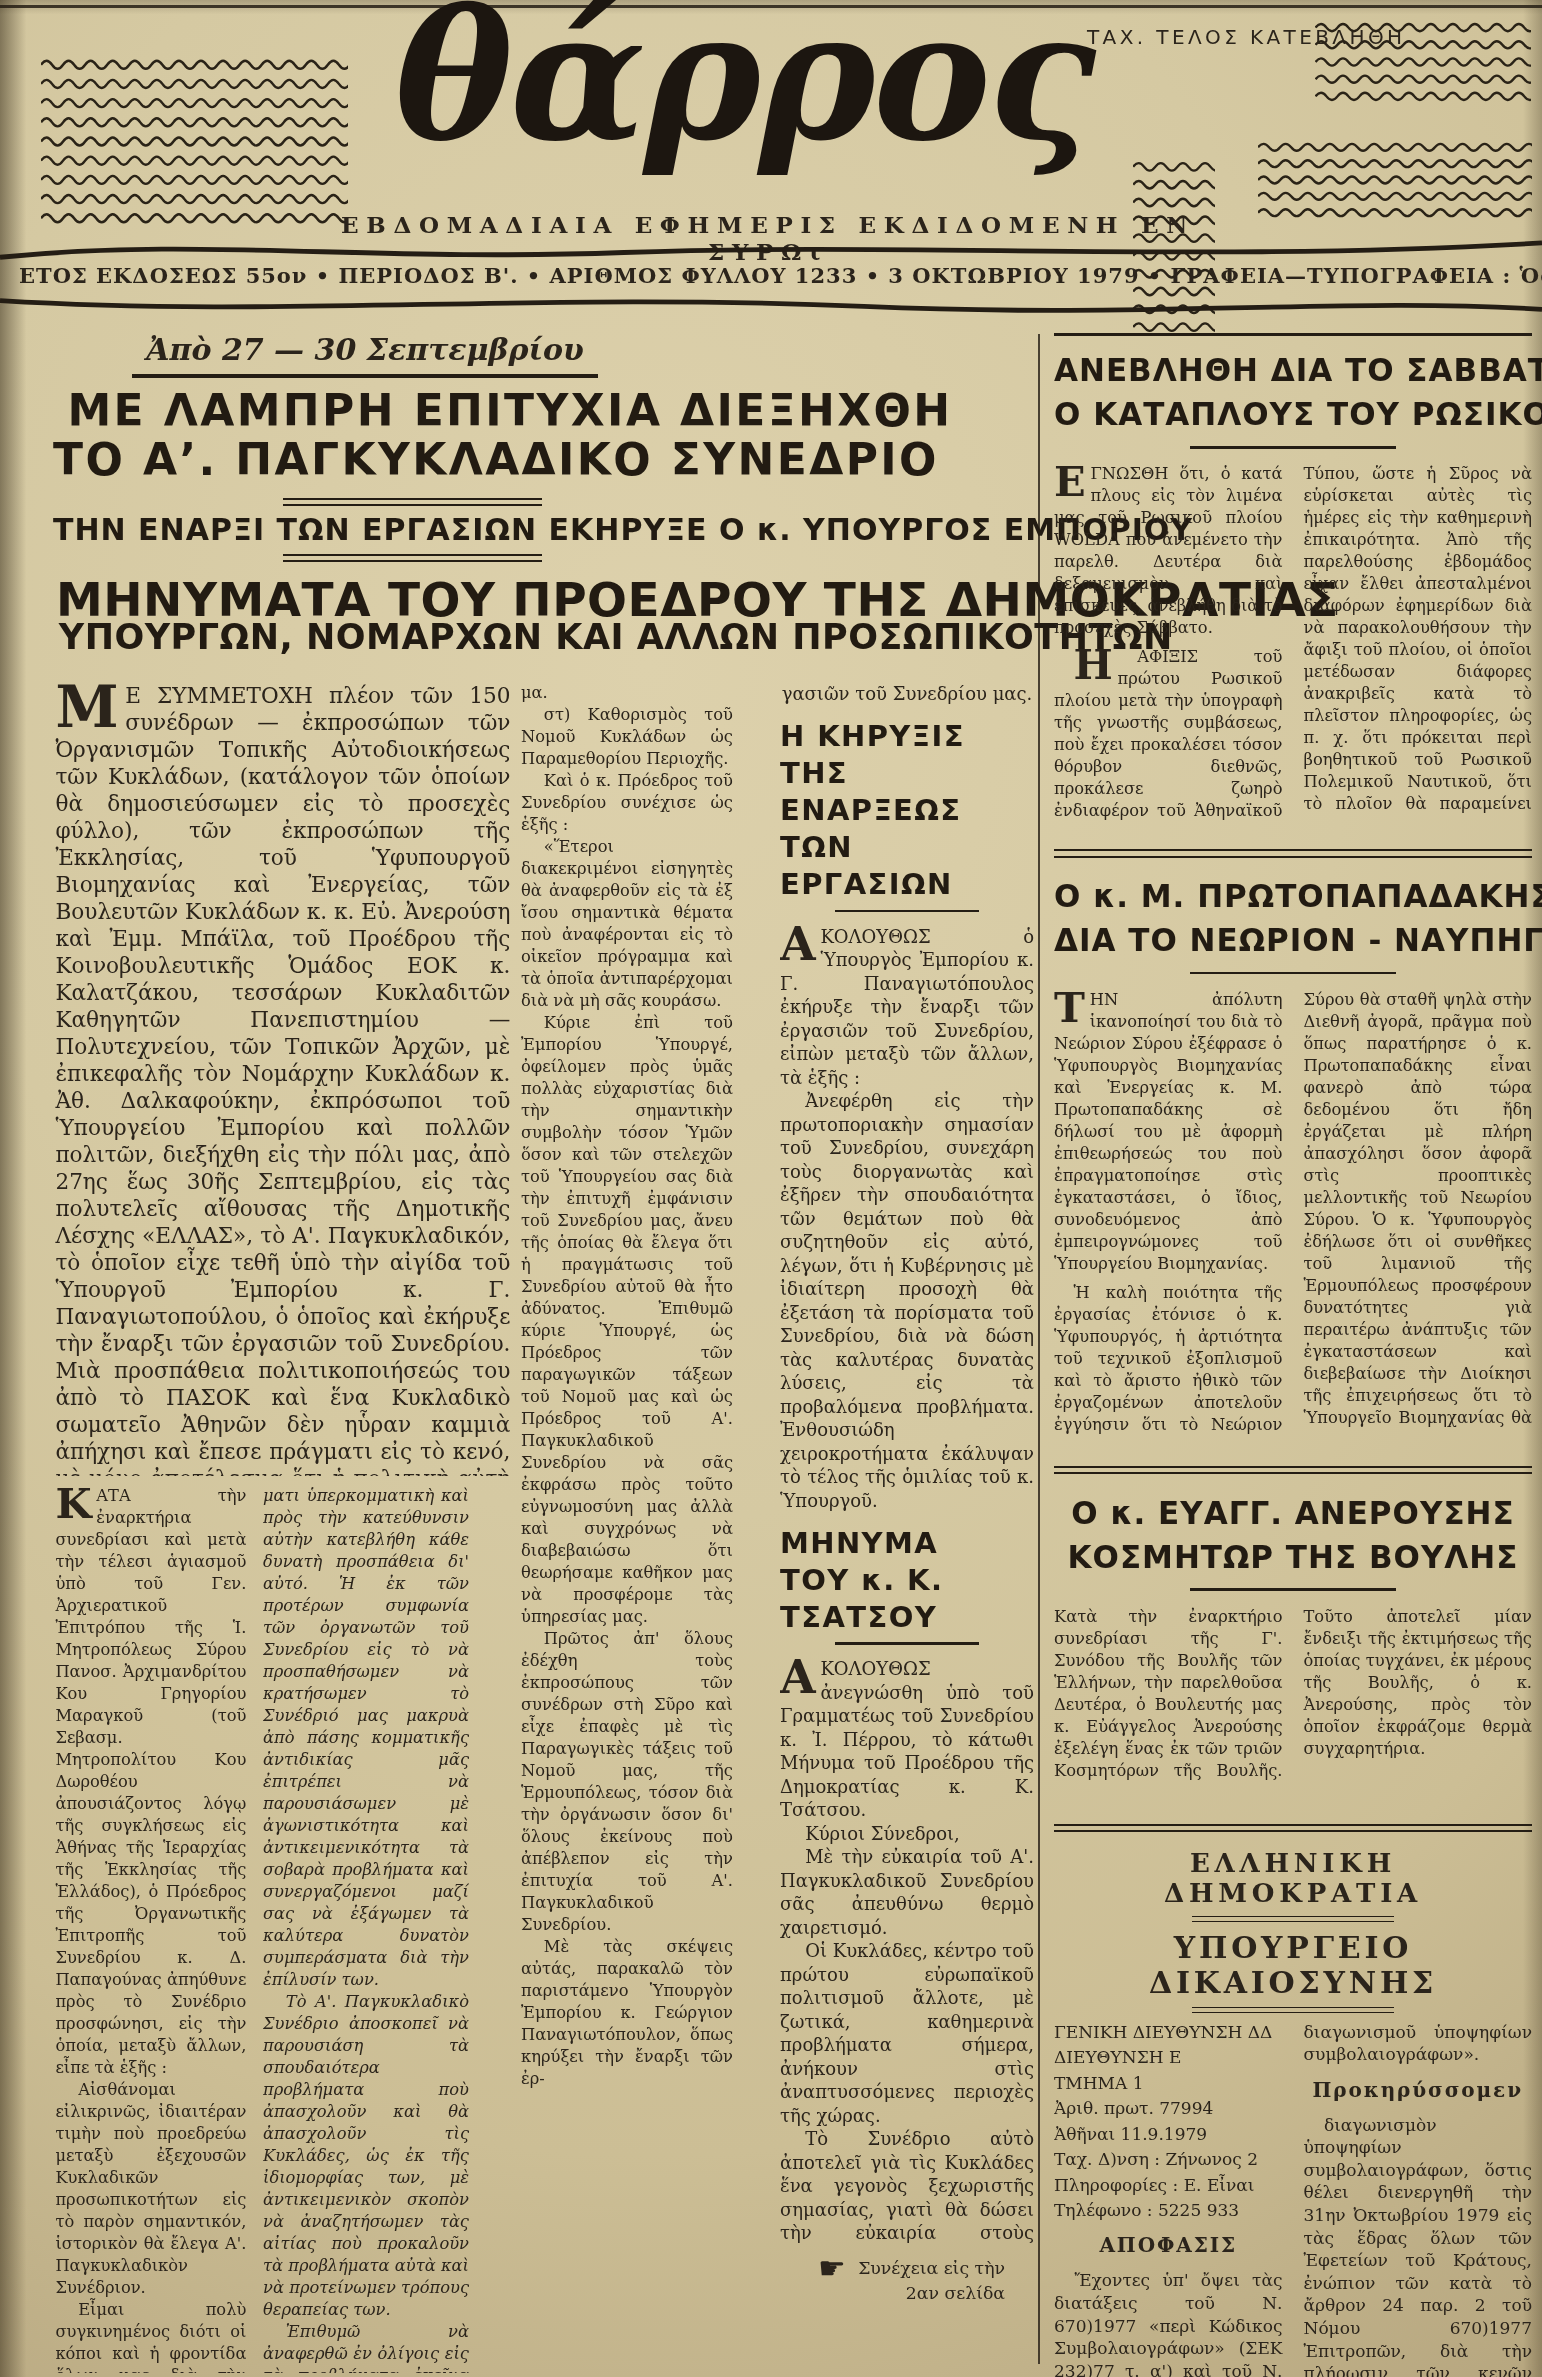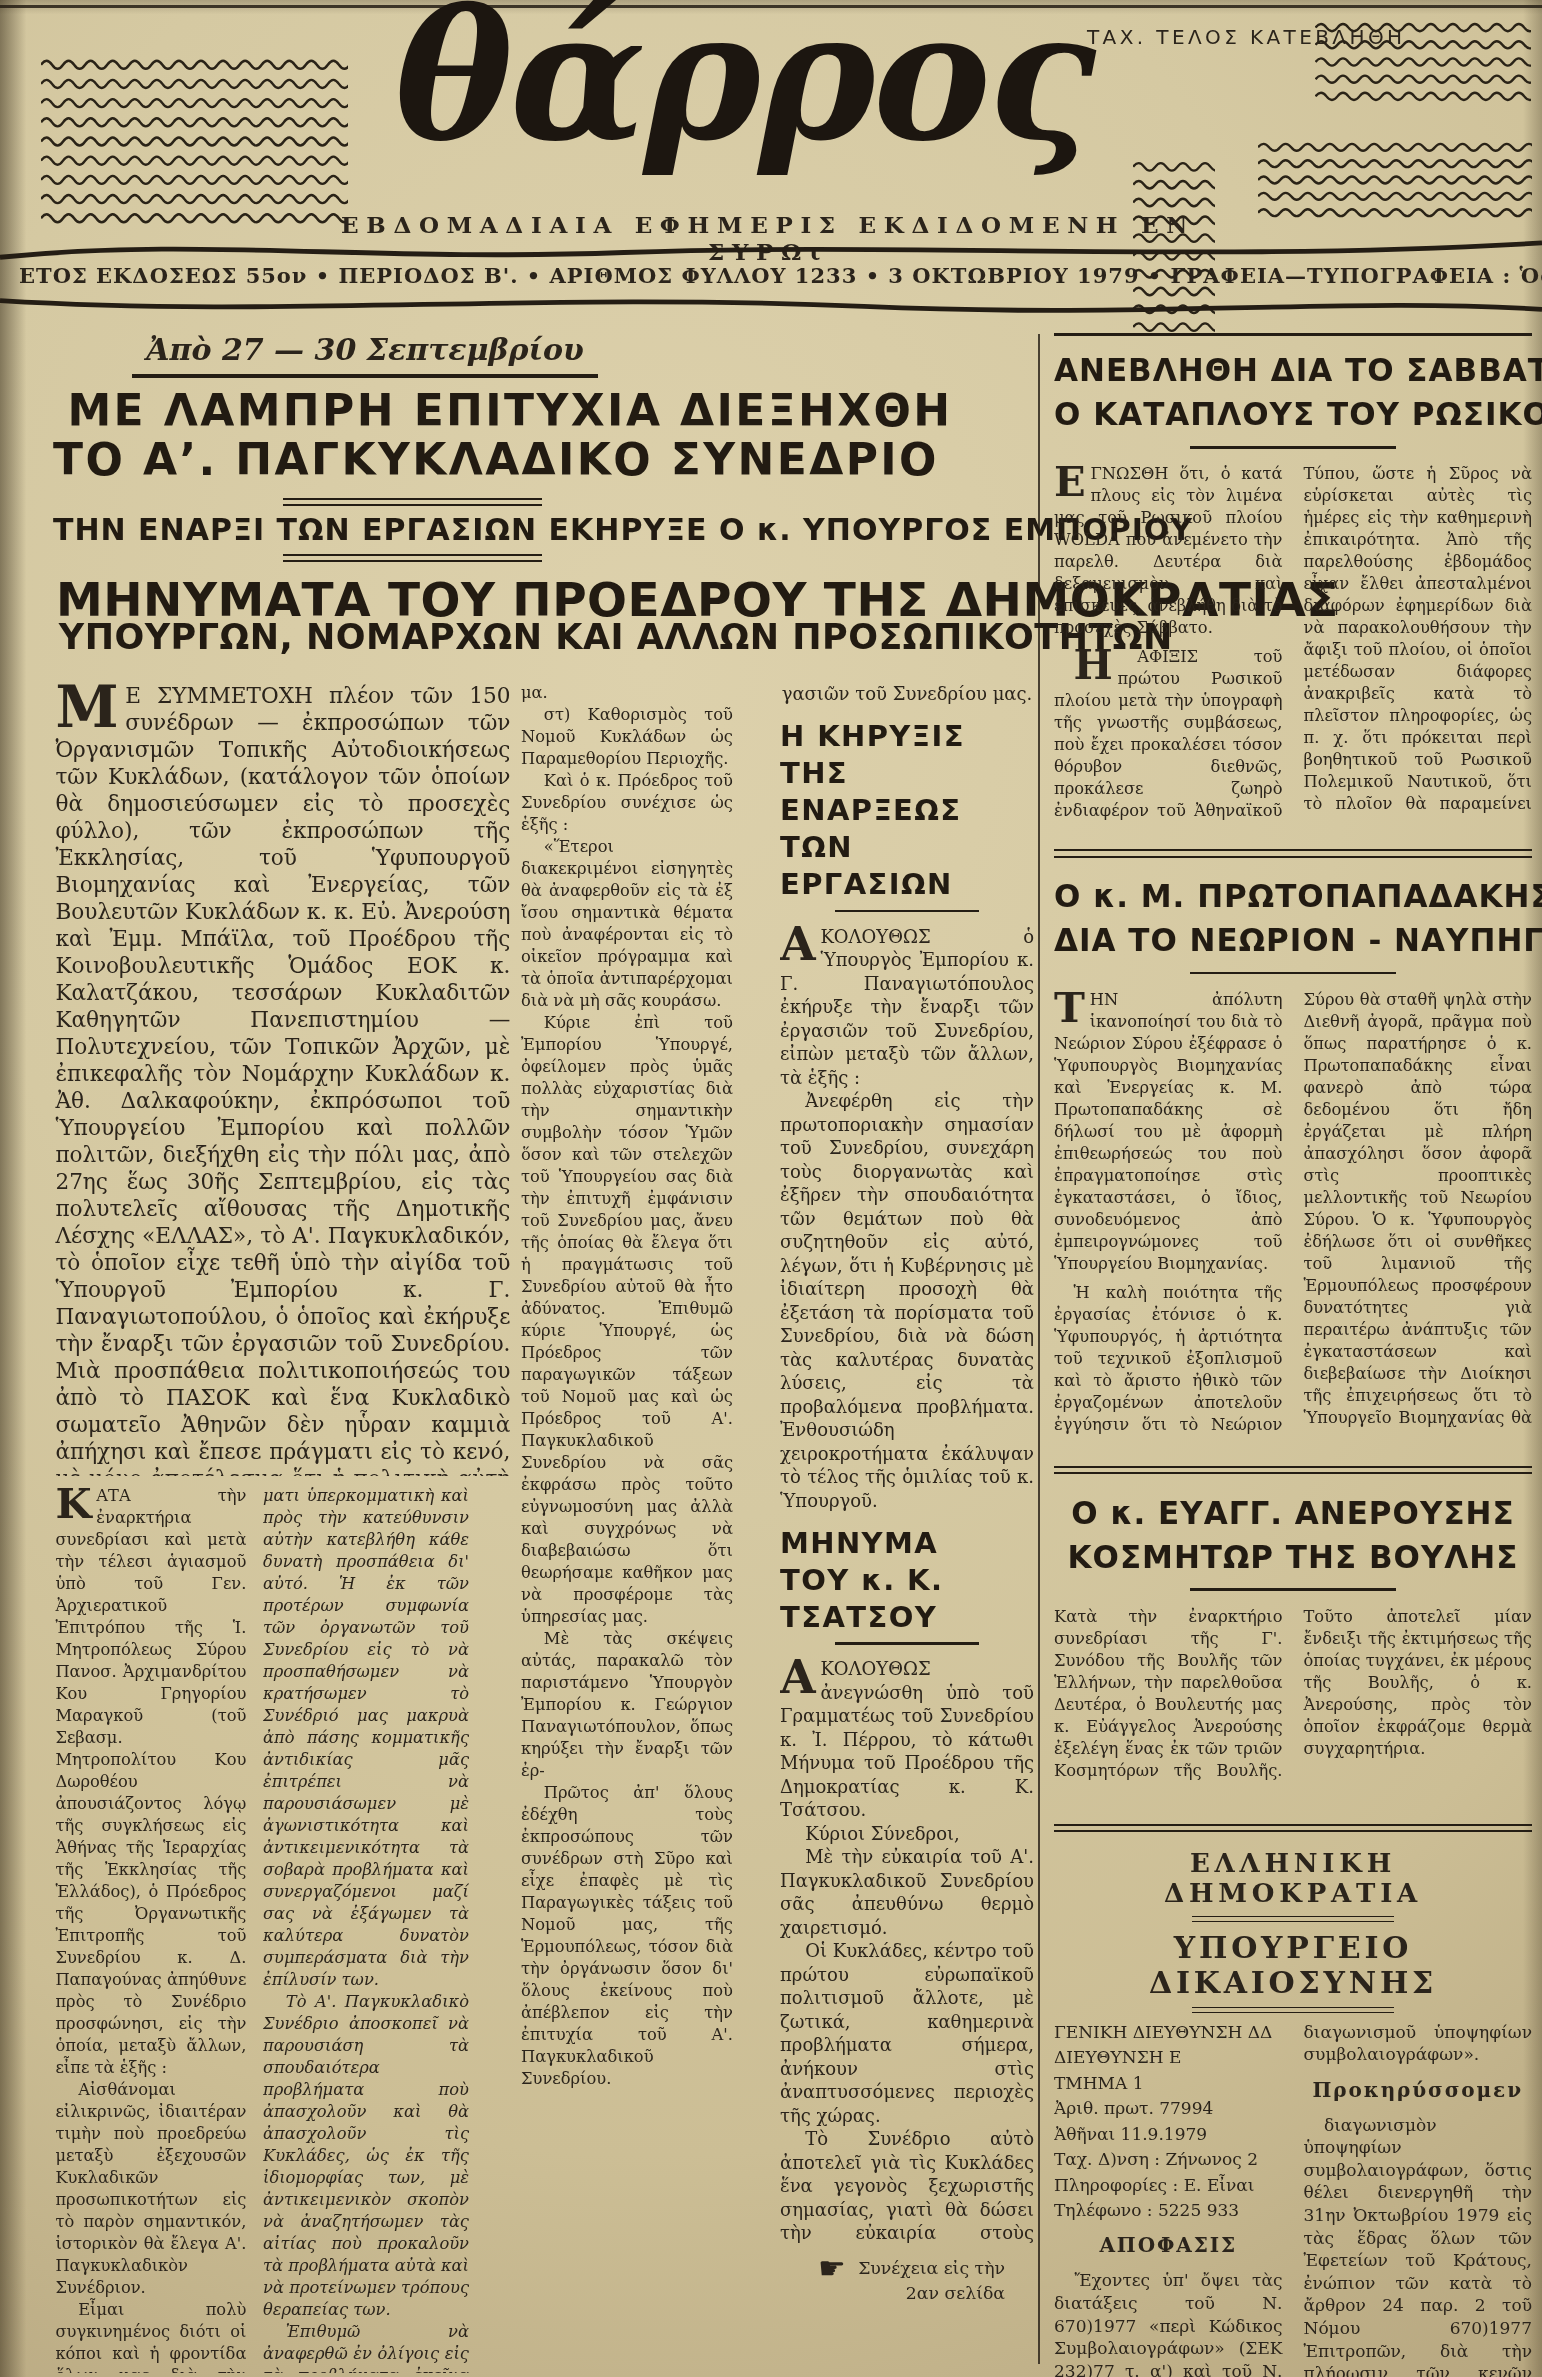--- a/index.html
+++ b/index.html
@@ -183,22 +183,22 @@
           <p>ματι ὑπερκομματικὴ καὶ πρὸς τὴν κατεύθυνσιν αὐτὴν κατεβλήθη κάθε δυνατὴ προσπάθεια δι' αὐτό. Ἡ ἐκ τῶν προτέρων συμφωνία τῶν ὀργανωτῶν τοῦ Συνεδρίου εἰς τὸ νὰ προσπαθήσωμεν νὰ κρατήσωμεν τὸ Συνέδριό μας μακρυὰ ἀπὸ πάσης κομματικῆς ἀντιδικίας μᾶς ἐπιτρέπει νὰ παρουσιάσωμεν μὲ ἀγωνιστικότητα καὶ ἀντικειμενικότητα τὰ σοβαρὰ προβλήματα καὶ συνεργαζόμενοι μαζί σας νὰ ἐξάγωμεν τὰ καλύτερα δυνατὸν συμπεράσματα διὰ τὴν ἐπίλυσίν των.</p>
           <p>Τὸ Α'. Παγκυκλαδικὸ Συνέδριο ἀποσκοπεῖ νὰ παρουσιάση τὰ σπουδαιότερα προβλήματα ποὺ ἀπασχολοῦν καὶ θὰ ἀπασχολοῦν τὶς Κυκλάδες, ὡς ἐκ τῆς ἰδιομορφίας των, μὲ ἀντικειμενικὸν σκοπὸν νὰ ἀναζητήσωμεν τὰς αἰτίας ποὺ προκαλοῦν τὰ προβλήματα αὐτὰ καὶ νὰ προτείνωμεν τρόπους θεραπείας των.</p>
           <p>Ἐπιθυμῶ νὰ ἀναφερθῶ ἐν ὀλίγοις εἰς τὰ προβλήματα ἐκεῖνα ποὺ θεωροῦμε πρωταρχικά, κυρίες καὶ κύριοι σύνεδροι.</p>
         </div>
       <div class="bodycol smallcol col2">
           <p>μα.</p>
           <p>στ) Καθορισμὸς τοῦ Νομοῦ Κυκλάδων ὡς Παραμεθορίου Περιοχῆς.</p>
           <p>Καὶ ὁ κ. Πρόεδρος τοῦ Συνεδρίου συνέχισε ὡς ἑξῆς :</p>
           <p>«Ἕτεροι διακεκριμένοι εἰσηγητὲς θὰ ἀναφερθοῦν εἰς τὰ ἐξ ἴσου σημαντικὰ θέματα ποὺ ἀναφέρονται εἰς τὸ οἰκεῖον πρόγραμμα καὶ τὰ ὁποῖα ἀντιπαρέρχομαι διὰ νὰ μὴ σᾶς κουράσω.</p>
           <p>Κύριε ἐπὶ τοῦ Ἐμπορίου Ὑπουργέ, ὀφείλομεν πρὸς ὑμᾶς πολλὰς εὐχαριστίας διὰ τὴν σημαντικὴν συμβολὴν τόσον Ὑμῶν ὅσον καὶ τῶν στελεχῶν τοῦ Ὑπουργείου σας διὰ τὴν ἐπιτυχῆ ἐμφάνισιν τοῦ Συνεδρίου μας, ἄνευ τῆς ὁποίας θὰ ἔλεγα ὅτι ἡ πραγμάτωσις τοῦ Συνεδρίου αὐτοῦ θὰ ἦτο ἀδύνατος. Ἐπιθυμῶ κύριε Ὑπουργέ, ὡς Πρόεδρος τῶν παραγωγικῶν τάξεων τοῦ Νομοῦ μας καὶ ὡς Πρόεδρος τοῦ Α'. Παγκυκλαδικοῦ Συνεδρίου νὰ σᾶς ἐκφράσω πρὸς τοῦτο εὐγνωμοσύνη μας ἀλλὰ καὶ συγχρόνως νὰ διαβεβαιώσω ὅτι θεωρήσαμε καθῆκον μας νὰ προσφέρομε τὰς ὑπηρεσίας μας.</p>
+          <p>Πρῶτος ἀπ' ὅλους ἐδέχθη τοὺς ἐκπροσώπους τῶν συνέδρων στὴ Σῦρο καὶ εἶχε ἐπαφὲς μὲ τὶς Παραγωγικὲς τάξεις τοῦ Νομοῦ μας, τῆς Ἑρμουπόλεως, τόσον διὰ τὴν ὀργάνωσιν ὅσον δι' ὅλους ἐκείνους ποὺ ἀπέβλεπον εἰς τὴν ἐπιτυχία τοῦ Α'. Παγκυκλαδικοῦ Συνεδρίου.</p>
           <p>Μὲ τὰς σκέψεις αὐτάς, παρακαλῶ τὸν παριστάμενο Ὑπουργὸν Ἐμπορίου κ. Γεώργιον Παναγιωτόπουλον, ὅπως κηρύξει τὴν ἔναρξι τῶν ἐρ-</p>
-          <p>Πρῶτος ἀπ' ὅλους ἐδέχθη τοὺς ἐκπροσώπους τῶν συνέδρων στὴ Σῦρο καὶ εἶχε ἐπαφὲς μὲ τὶς Παραγωγικὲς τάξεις τοῦ Νομοῦ μας, τῆς Ἑρμουπόλεως, τόσον διὰ τὴν ὀργάνωσιν ὅσον δι' ὅλους ἐκείνους ποὺ ἀπέβλεπον εἰς τὴν ἐπιτυχία τοῦ Α'. Παγκυκλαδικοῦ Συνεδρίου.</p>
         </div>
 
       <div class="bodycol col3">
         <div class="flowbox">
           <p style="text-align:center">γασιῶν τοῦ Συνεδρίου μας.</p>
           <div class="h3">
             <span>Η ΚΗΡΥΞΙΣ</span>
             <span>ΤΗΣ ΕΝΑΡΞΕΩΣ</span>
             <span>ΤΩΝ ΕΡΓΑΣΙΩΝ</span>
           </div>

